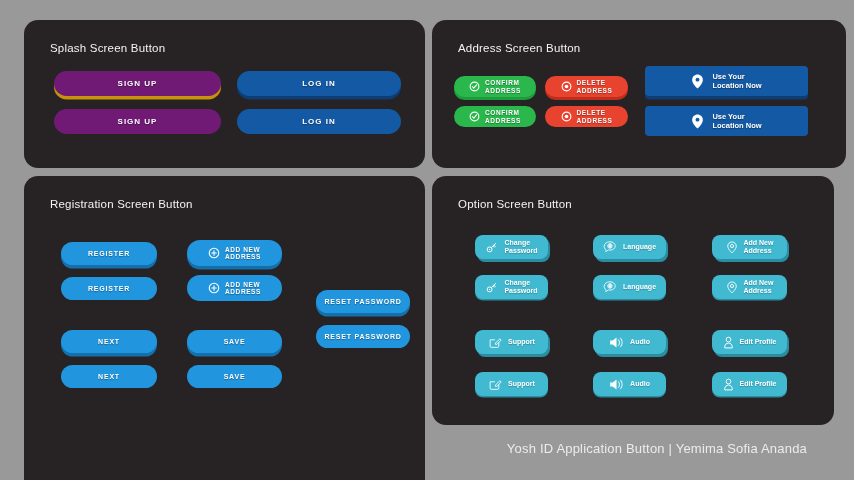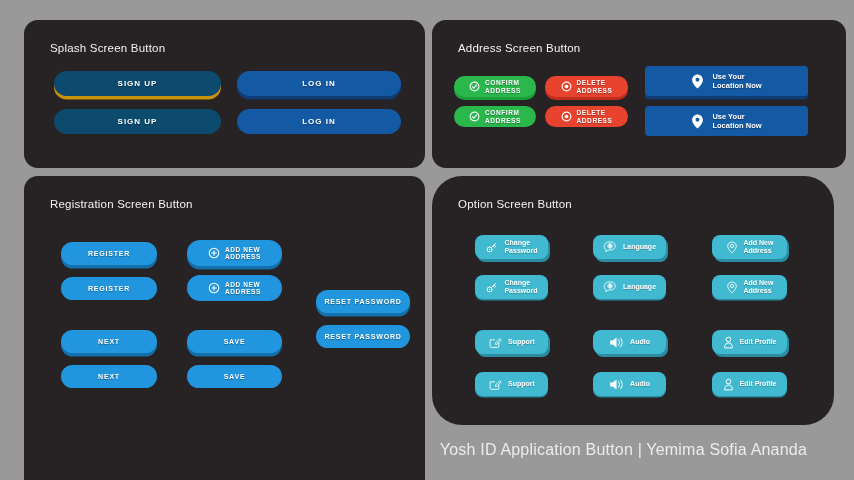--- a/index.html
+++ b/index.html
@@ -5,40 +5,40 @@
   html,body{margin:0;padding:0;}
   body{
     width:854px;height:480px;position:relative;overflow:hidden;
     background:#9a999a;
     font-family:"Liberation Sans", sans-serif;
   }
   .panel{position:absolute;background:#272223;border-radius:14px;}
   #splash-panel{left:24px;top:20px;width:401px;height:148px;}
   #address-panel{left:432px;top:20px;width:402px;height:148px;padding-left:12px;}
   #registration-panel{left:24px;top:176px;width:401px;height:317px;}
-  #option-panel{left:432px;top:176px;width:402px;height:249px;border-radius:30px;}
+  #option-panel{left:432px;top:176px;width:402px;height:249px;}
   .panel-title{position:absolute;left:26px;top:22px;font-size:11.5px;color:#f4f2f2;letter-spacing:.2px;}
   .btn{position:absolute;display:flex;align-items:center;justify-content:center;gap:6px;color:#fff;font-weight:700;box-sizing:border-box;}
   .pill{border-radius:999px;}
   .rr{border-radius:4px;}
-  .yellow{background:#0c4a6e}.yellow.raised{box-shadow:0 3.5px 0 #c9920c}
+  .yellow{background:#701a75}.yellow.raised{box-shadow:0 3.5px 0 #c9920c}
   .navy{background:#1459a4}.navy.raised{box-shadow:0 3.5px 0 #0d3d74}
   .green{background:#2ab84d}.green.raised{box-shadow:0 3px 0 #1d9c3d}
   .red{background:#e8432e}.red.raised{box-shadow:0 3px 0 #bf2d1c}
   .blue{background:#2196de}.blue.raised{box-shadow:0 3.5px 0 #1470ac}
   .teal{background:#41bad1;border-radius:8px;}
   .teal.raised{box-shadow:2px 3px 0 #2a8da1}
   .teal.semiflat{box-shadow:0 1.5px 0 #2a8da1}
   .lbl{font-size:8px;letter-spacing:1px;text-shadow:0 1px 1px rgba(0,0,0,.35);}
   .lbl-sm{font-size:7px;letter-spacing:.8px;text-shadow:0 1px 1px rgba(0,0,0,.35);}
   .lbl-2line{font-size:6.5px;line-height:7.5px;letter-spacing:.6px;text-align:left;text-shadow:0 1px 1px rgba(0,0,0,.35);}
   .loc-lbl{font-size:7.5px;line-height:9px;text-align:left;text-shadow:0 1px 1px rgba(0,0,0,.35);}
   .opt-lbl{font-size:7px;line-height:8px;font-weight:700;text-align:left;text-shadow:0 1px 1px rgba(0,0,0,.25);}
   .icon{display:flex;align-items:center;justify-content:center;flex:0 0 auto;}
-  .credit{position:absolute;top:441px;right:47px;font-size:16px;color:#ececec;letter-spacing:.2px;}
+  .credit{position:absolute;top:441px;right:47px;font-size:13px;color:#ececec;letter-spacing:.2px;}
 </style>
 </head>
 <body>
 
 <div class="panel" id="splash-panel">
   <div class="panel-title">Splash Screen Button</div>
 
   <div class="btn pill yellow raised" style="left:30px;top:51px;width:167px;height:25px;">
     <span class="lbl">SIGN UP</span>
   </div>

